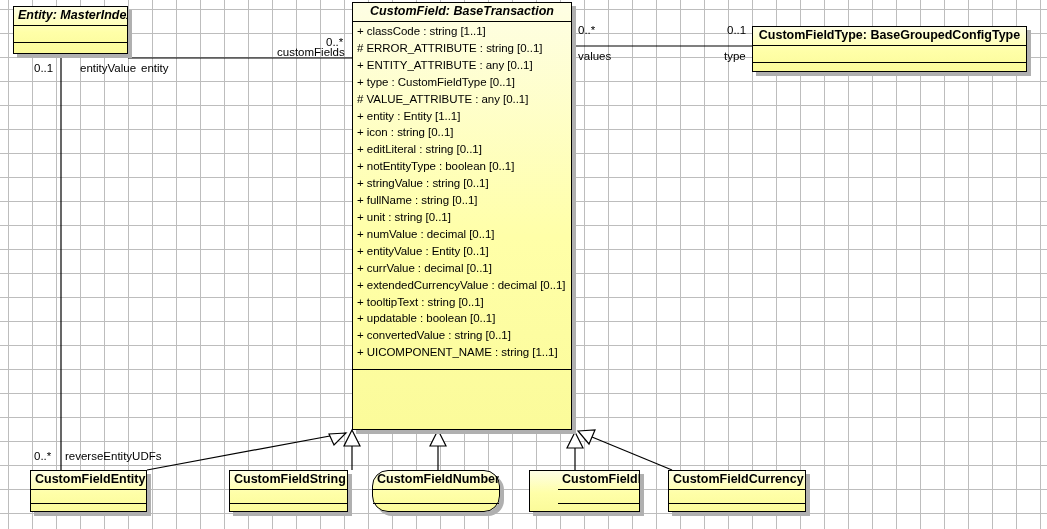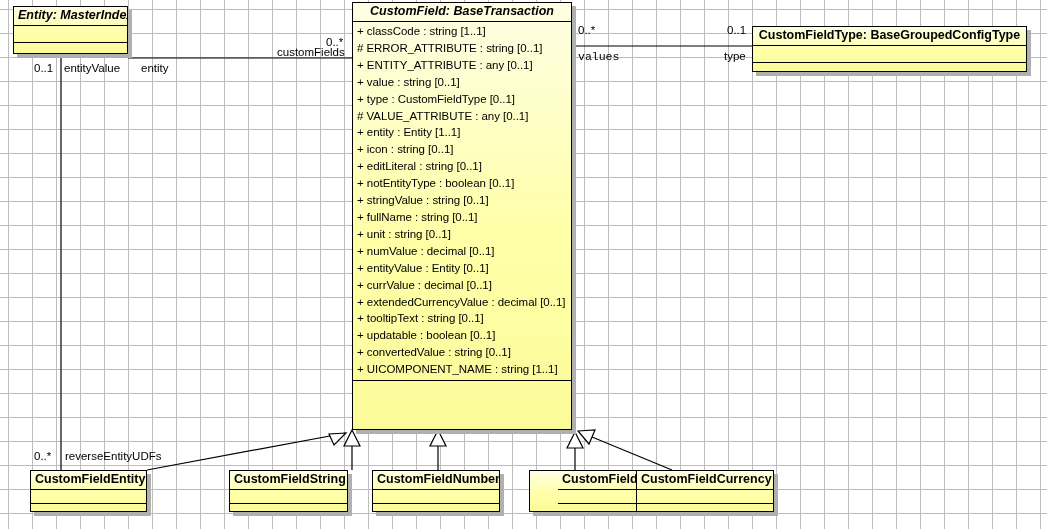--- a/index.html
+++ b/index.html
@@ -48,21 +48,21 @@
     white-space: nowrap;
     overflow: hidden;
     line-height: 15px;
   }
   .uml-title.abstract {
     font-style: italic;
   }
   .uml-attrs {
     box-sizing: border-box;
     border-bottom: 1px solid #000000;
-    padding: 1px 0 2px 0;
+    padding: 1px 0 8px 0;
   }
   .uml-attrs.empty {
     height: 17px;
     padding: 0;
   }
   .uml-ops {
     box-sizing: border-box;
     height: 14px;
   }
   .attr {
@@ -111,46 +111,45 @@
 
       <path d="M 575 470 L 575 446"></path>
       <polygon points="575,432 567,448 583,448" fill="#ffffff" stroke="#000000" stroke-width="1.2"></polygon>
 
       <path d="M 672 470 L 592 437"></path>
       <polygon points="578,431 595,430 589,444" fill="#ffffff" stroke="#000000" stroke-width="1.2"></polygon>
     </g>
   </svg>
 
   <div class="edge-label" style="left:34px; top:62px;">0..1</div>
-  <div class="edge-label" style="left:64px; top:62px;">entityValue</div>
+  <div class="edge-label" style="left:80px; top:62px;">entityValue</div>
   <div class="edge-label" style="left:141px; top:62px;">entity</div>
   <div class="edge-label" style="left:277px; top:46px;">customFields</div>
   <div class="edge-label" style="left:326px; top:36px;">0..*</div>
 
   <div class="edge-label" style="left:578px; top:24px;">0..*</div>
-  <div class="edge-label" style="left:578px; top:50px;font-family:Liberation Mono, monospace;">values</div>
+  <div class="edge-label" style="left:578px; top:50px;">values</div>
   <div class="edge-label" style="left:727px; top:24px;">0..1</div>
   <div class="edge-label" style="left:724px; top:50px;">type</div>
 
   <div class="edge-label" style="left:34px; top:450px;">0..*</div>
   <div class="edge-label" style="left:65px; top:450px;">reverseEntityUDFs</div>
 
   <div class="uml-class" style="left:13px; top:6px; width:115px; height:48px;">
     <div class="uml-title abstract">Entity: MasterIndex</div>
     <div class="uml-attrs empty"></div>
     <div class="uml-ops"></div>
   </div>
 
   <div class="uml-class" style="left:352px; top:2px; width:220px; height:428px;">
     <div class="uml-title abstract">CustomField: BaseTransaction</div>
     <div class="uml-attrs" id="cf-attrs">
         <div class="attr">+ classCode : string [1..1]</div>
         <div class="attr"># ERROR_ATTRIBUTE : string [0..1]</div>
         <div class="attr static">+ ENTITY_ATTRIBUTE : any [0..1]</div>
-        <div class="attr">+ value : string [0..1]</div>
         <div class="attr">+ type : CustomFieldType [0..1]</div>
         <div class="attr static"># VALUE_ATTRIBUTE : any [0..1]</div>
         <div class="attr">+ entity : Entity [1..1]</div>
         <div class="attr static">+ icon : string [0..1]</div>
         <div class="attr">+ editLiteral : string [0..1]</div>
         <div class="attr">+ notEntityType : boolean [0..1]</div>
         <div class="attr">+ stringValue : string [0..1]</div>
         <div class="attr">+ fullName : string [0..1]</div>
         <div class="attr">+ unit : string [0..1]</div>
         <div class="attr">+ numValue : decimal [0..1]</div>
@@ -176,31 +175,31 @@
     <div class="uml-attrs empty" style="height:14px;"></div>
     <div class="uml-ops" style="height:10px;"></div>
   </div>
 
   <div class="uml-class" style="left:229px; top:470px; width:119px; height:42px;">
     <div class="uml-title">CustomFieldString</div>
     <div class="uml-attrs empty" style="height:14px;"></div>
     <div class="uml-ops" style="height:10px;"></div>
   </div>
 
-  <div class="uml-class" style="left:372px; top:470px; width:128px; height:42px;">
+  <div class="uml-class" style="left:372px; top:470px; width:128px; height:42px;border-radius:16px;">
     <div class="uml-title">CustomFieldNumber</div>
     <div class="uml-attrs empty" style="height:14px;"></div>
     <div class="uml-ops" style="height:10px;"></div>
   </div>
 
   <div class="uml-class" style="left:529px; top:470px; width:111px; height:42px;padding-left:28px;">
     <div class="uml-title">CustomFieldDate</div>
     <div class="uml-attrs empty" style="height:14px;"></div>
     <div class="uml-ops" style="height:10px;"></div>
   </div>
 
-  <div class="uml-class" style="left:636px; top:470px; width:138px; height:42px;">
+  <div class="uml-class" style="left:668px; top:470px; width:138px; height:42px;">
     <div class="uml-title">CustomFieldCurrency</div>
     <div class="uml-attrs empty" style="height:14px;"></div>
     <div class="uml-ops" style="height:10px;"></div>
   </div>
 
 </div>
 
 </body></html>

